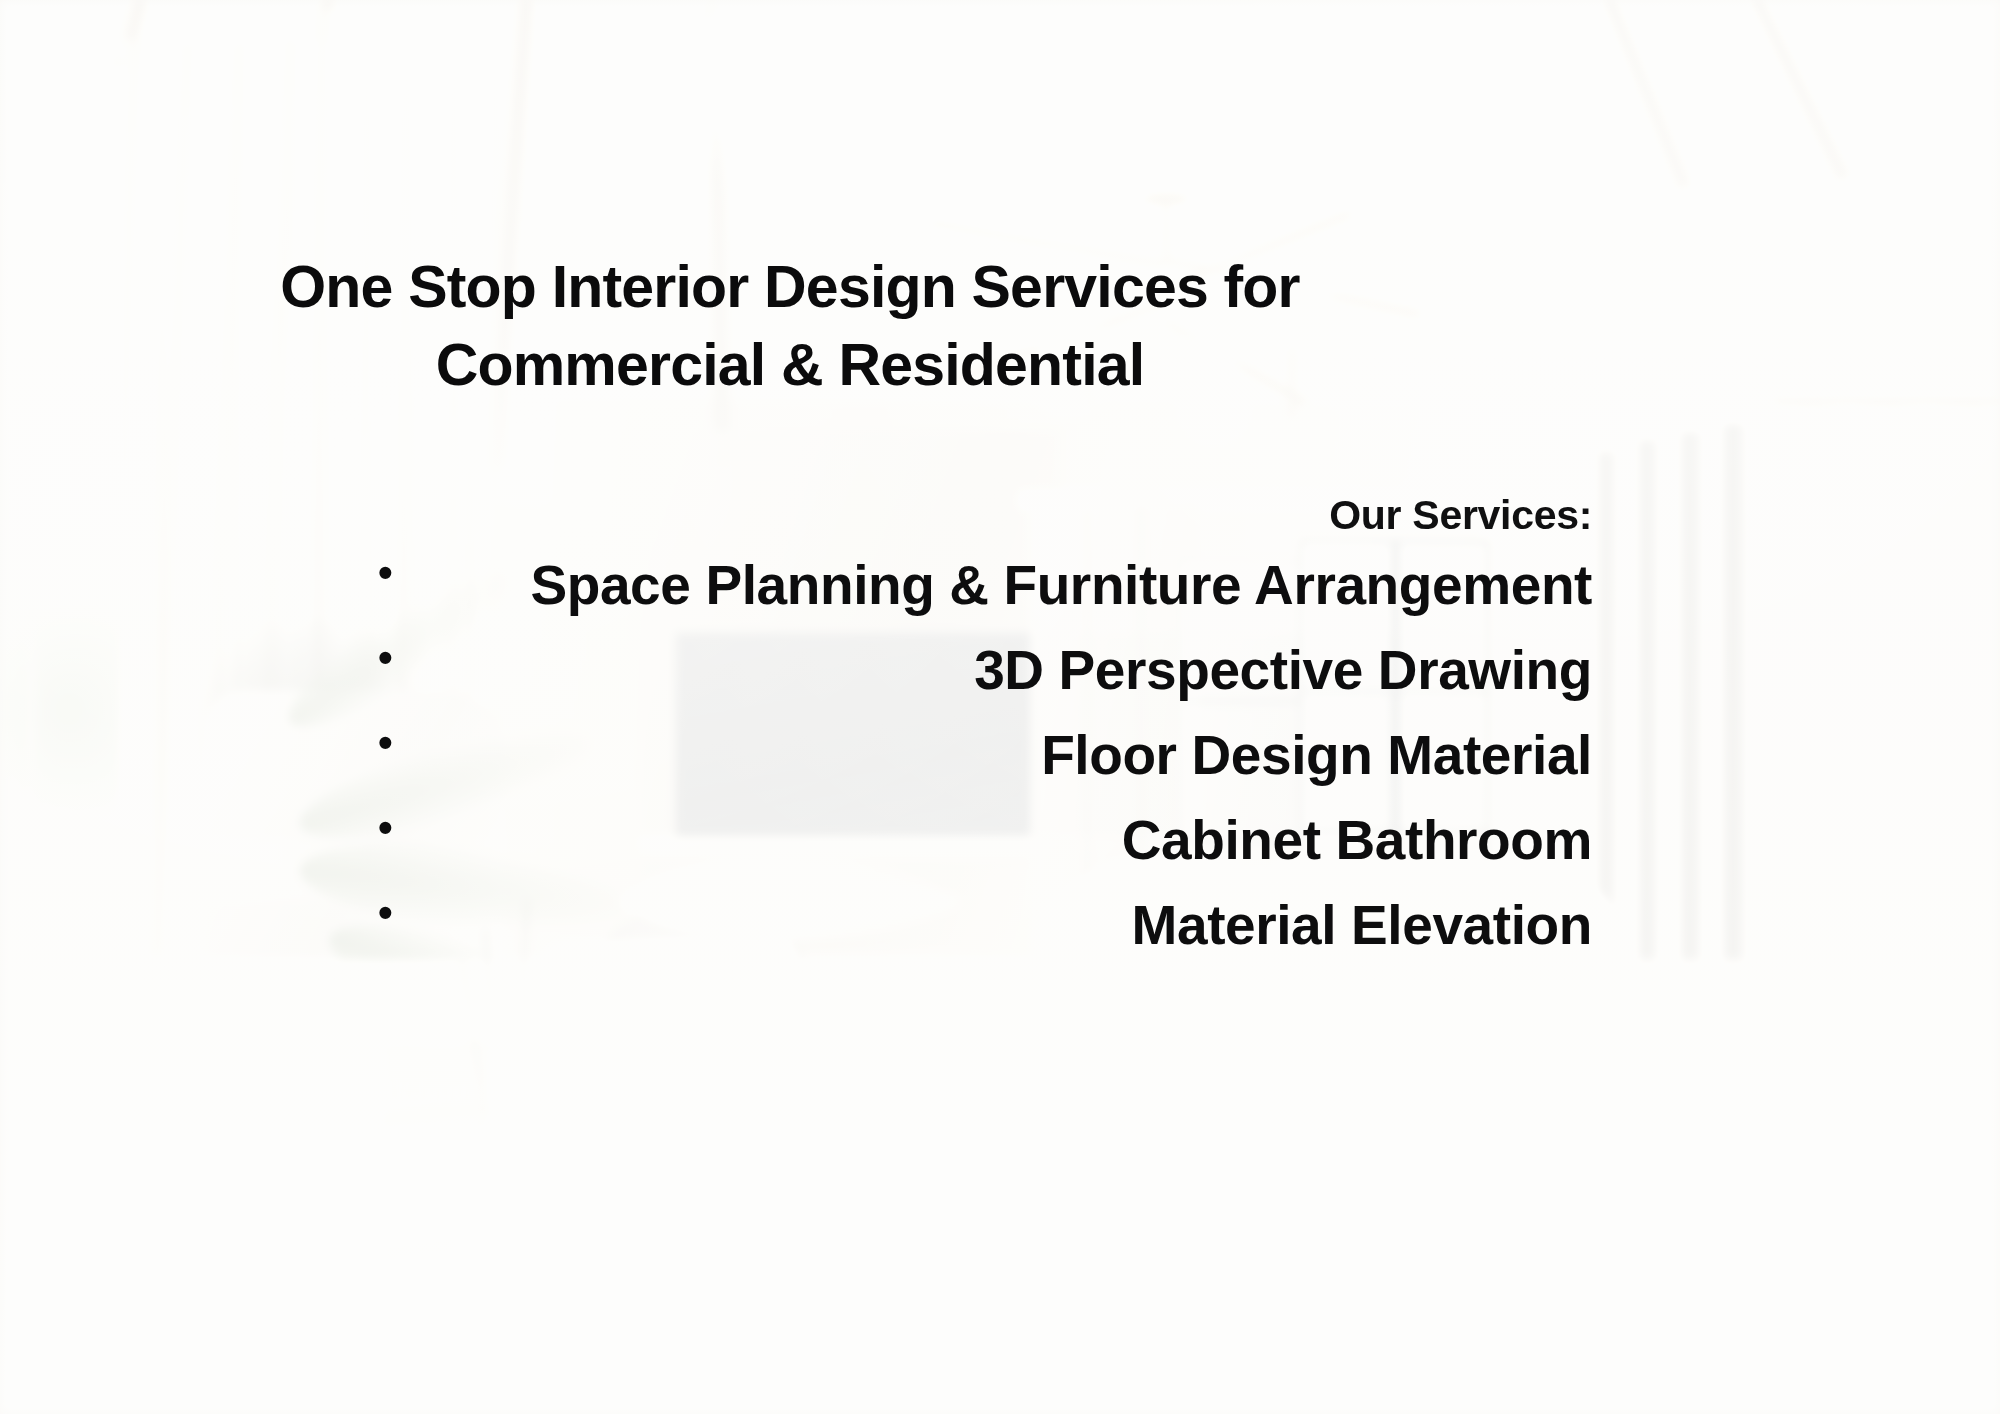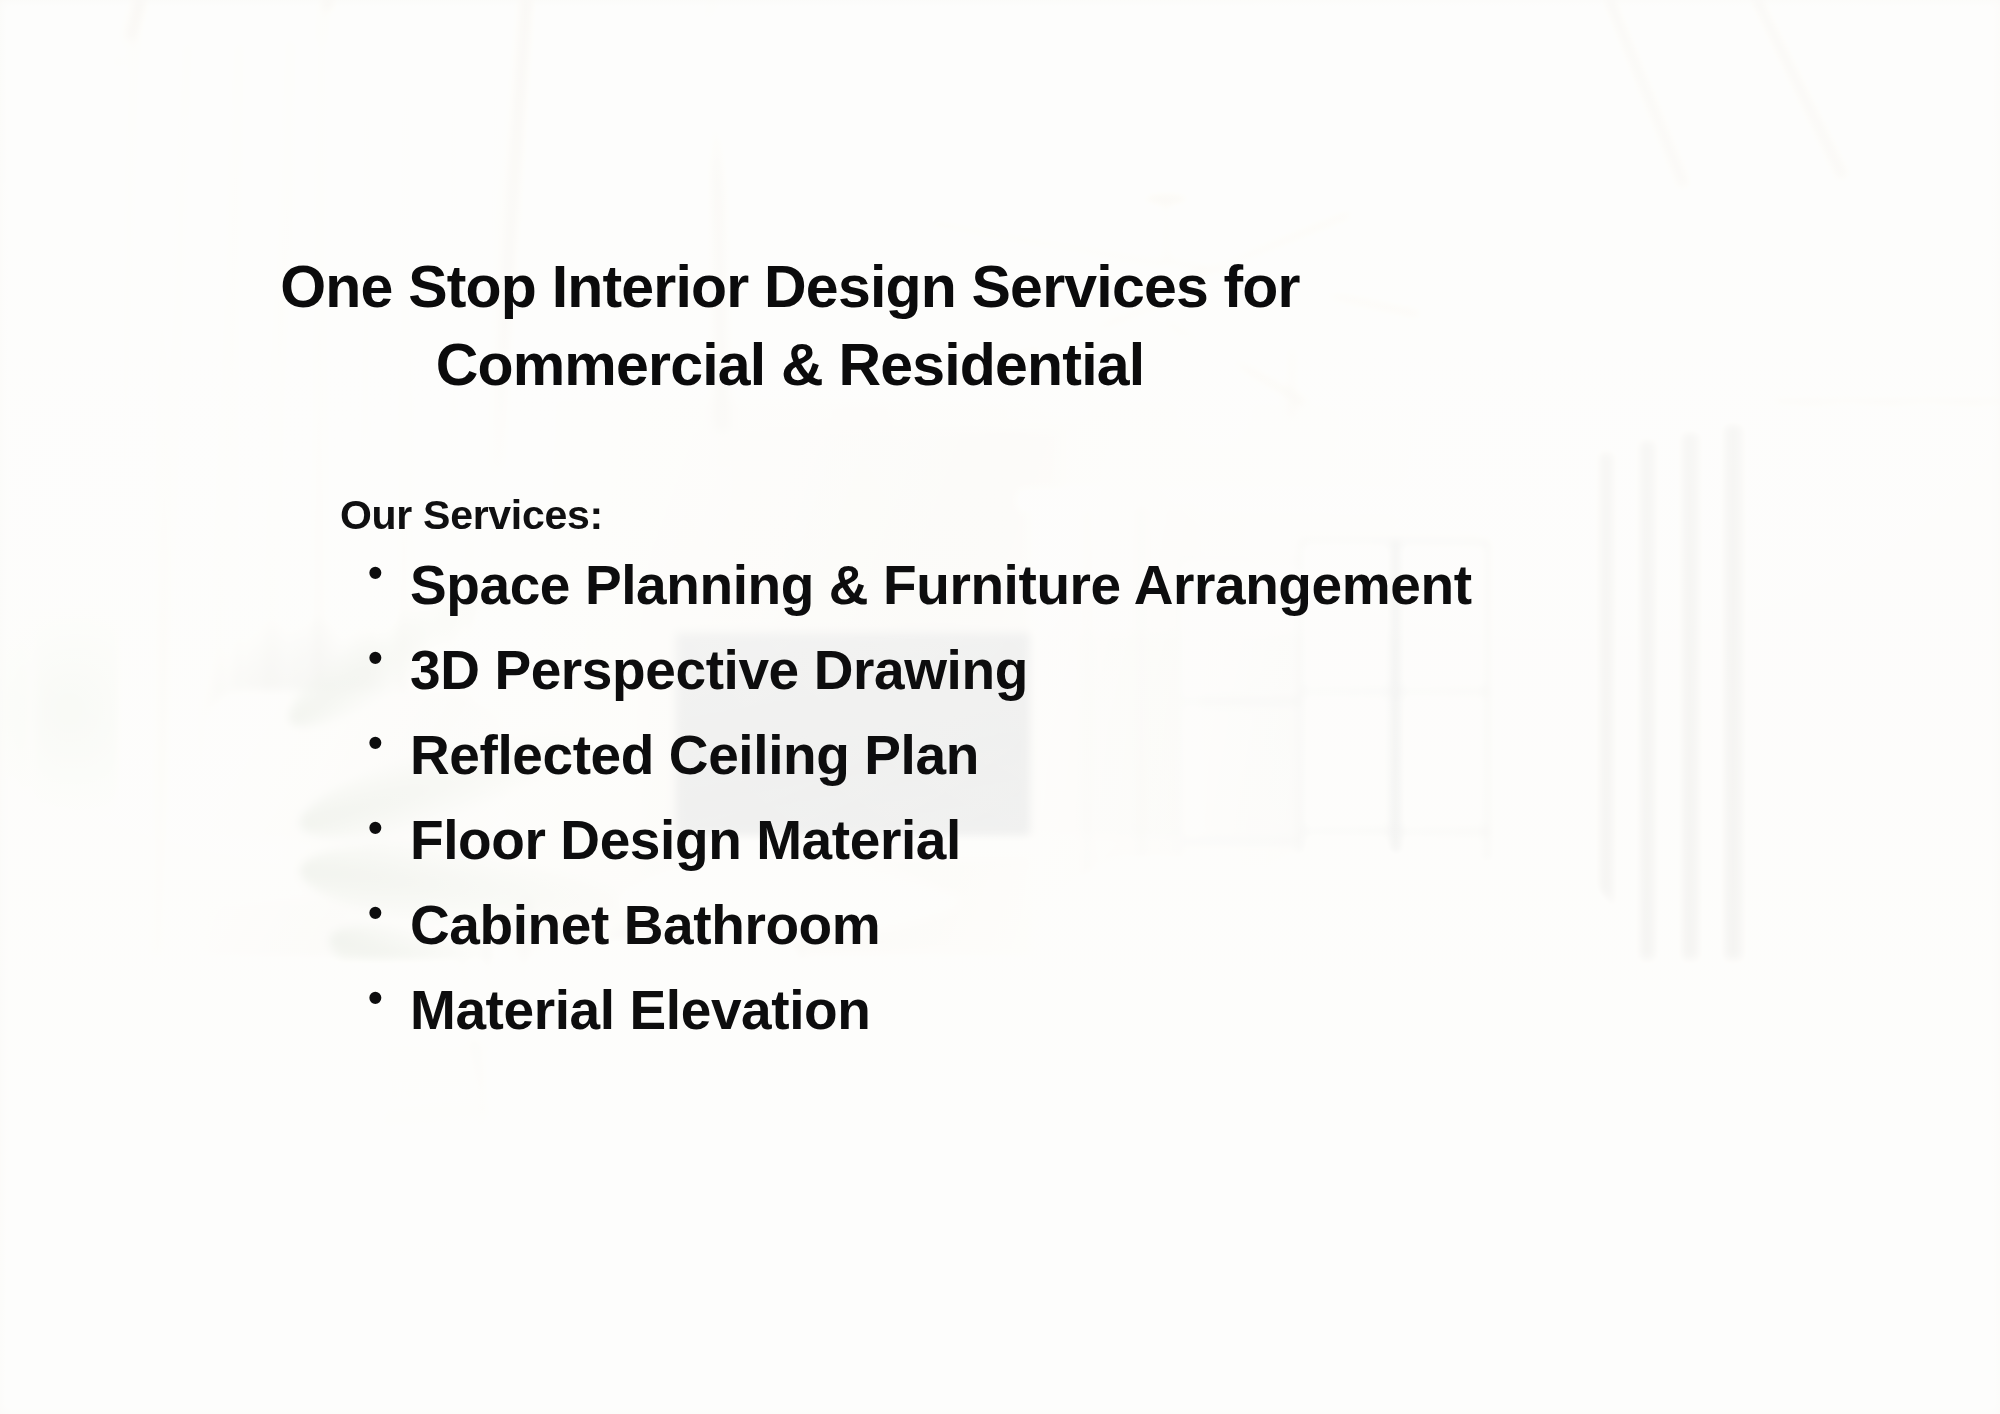--- a/index.html
+++ b/index.html
@@ -362,23 +362,24 @@
     width: 1180px;
     text-align: center;
     font-size: 59px;
     font-weight: bold;
     line-height: 1.33;
     letter-spacing: -0.8px;
     color: #0b0b0c;
   }
   #services-block {
     position: absolute;
-    left: 332px;
+    left: 342px;
     top: 492px;
     width: 1250px;
+    text-align: right;
   }
   #services-label {
     font-size: 41px;
     font-weight: bold;
     letter-spacing: -0.3px;
     color: #101011;
     margin: 0 0 14px 8px;
   }
   #service-list {
     list-style: none;
@@ -541,21 +542,20 @@
       <span>One Stop Interior Design Services for</span>
       <br>
       <span>Commercial &amp; Residential</span>
     </h1>
 
     <div id="services-block">
       <div id="services-label">Our Services:</div>
       <ul id="service-list">
         <li>Space Planning &amp; Furniture Arrangement</li>
         <li>3D Perspective Drawing</li>
-        <li>Reflected Ceiling Plan</li>
         <li>Floor Design Material</li>
         <li>Cabinet Bathroom</li>
         <li>Material Elevation</li>
       </ul>
     </div>
 
   </div>
 </div>
 
 </body></html>

